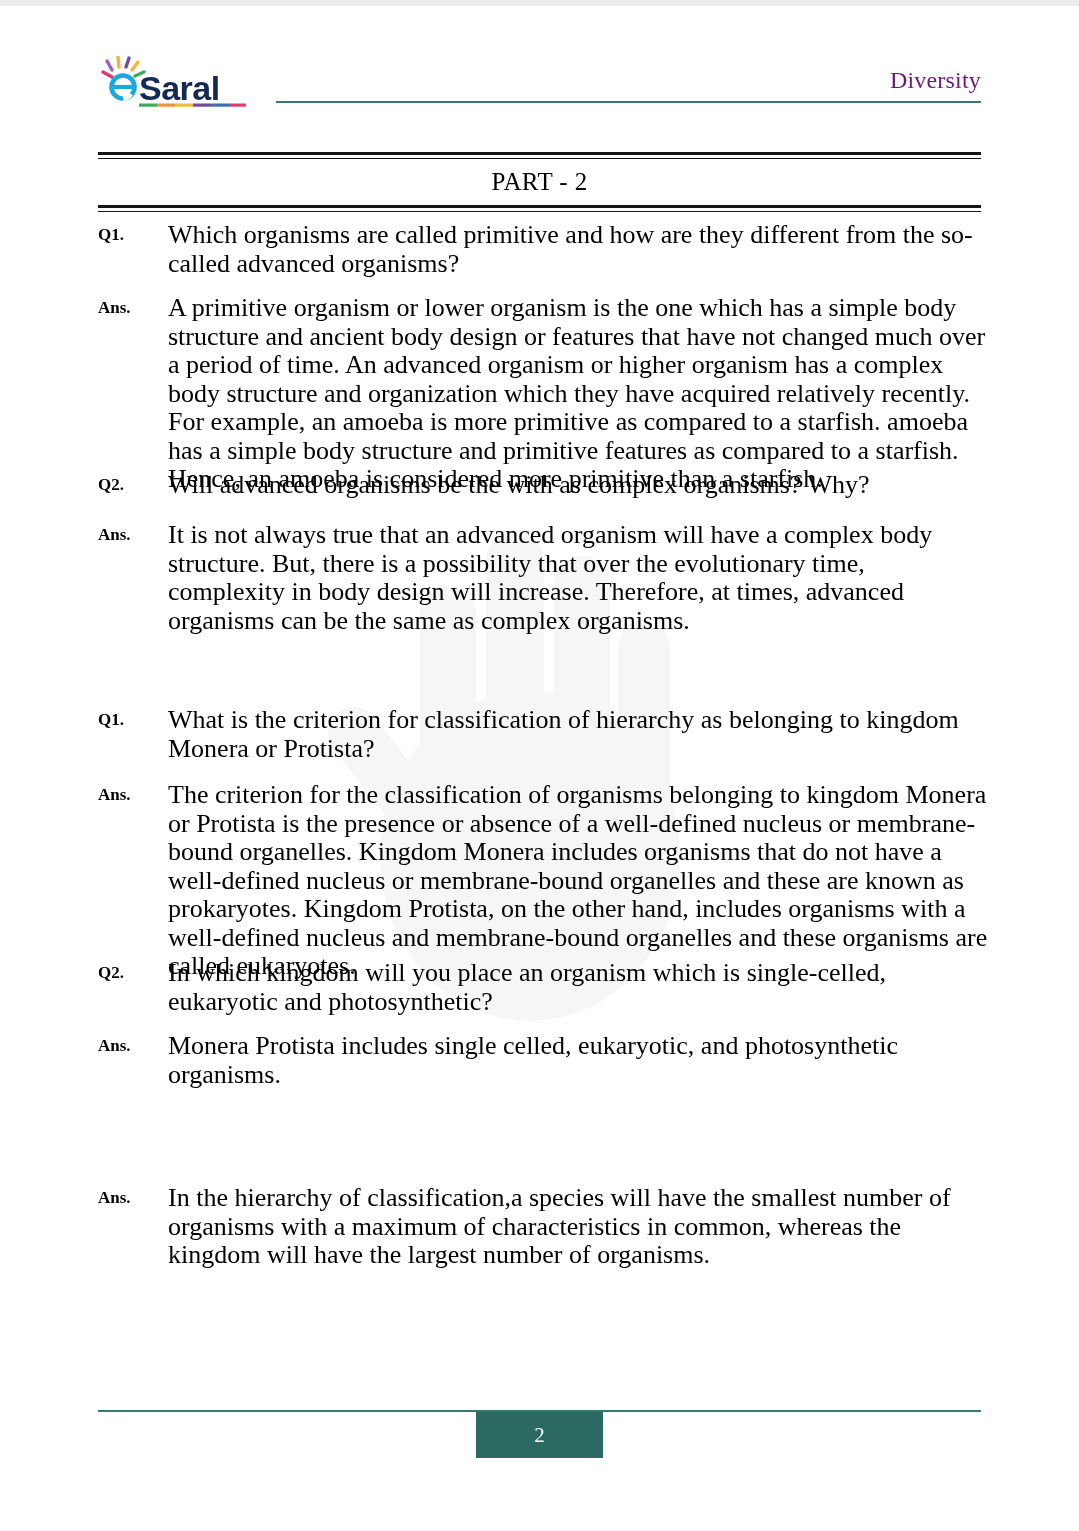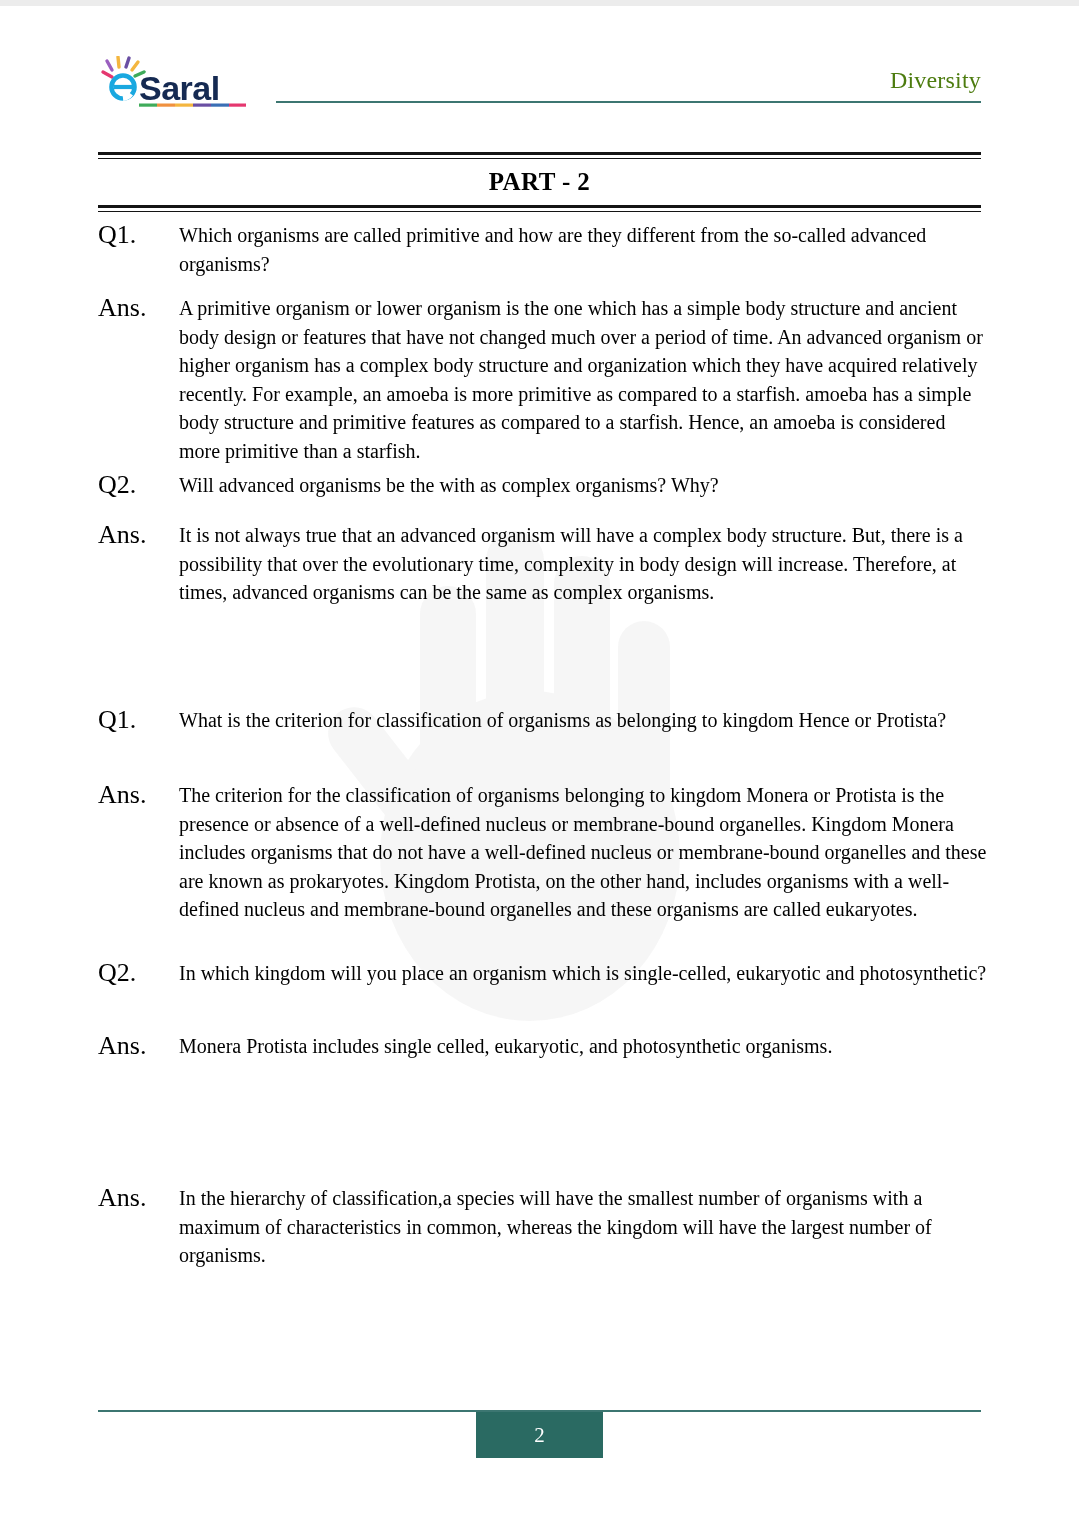--- a/index.html
+++ b/index.html
@@ -72,21 +72,21 @@
     height: 0;
     border-top: 2px solid #3c7671;
   }
   .header-title {
     position: absolute;
     right: 0px;
     top: 12px;
     font-size: 24px;
     line-height: 28px;
     letter-spacing: 0.2px;
-    color: #4d7c0f;
+    color: #701a75;
     white-space: nowrap;
   }
 
   
   .part-banner {
     position: absolute;
     left: 98px;
     width: 883px;
     z-index: 2;
   }
@@ -102,49 +102,48 @@
   .part-banner .rule-bottom {
     height: 3px;
     border-top: 3px solid #141414;
     border-bottom: 1px solid #141414;
     margin: 0;
     line-height: 0;
     font-size: 0;
   }
   .part-banner .part-label {
     text-align: center;
-    font-weight: bold;
+    font-weight: normal;
     font-size: 25px;
     line-height: 31px;
     padding: 7px 0 8px 0;
     letter-spacing: 0.4px;
   }
 
   
   .qa {
     position: absolute;
     left: 98px;
     width: 890px;
     display: flex;
     z-index: 2;
   }
   .qa-tag {
     flex: 0 0 70px;
-    font-weight: normal;
-    font-size: 26px;
+    font-weight: bold;
+    font-size: 17px;
     line-height: 28.5px;
     white-space: nowrap;
   }
   .qa-body {
     flex: 1 1 auto;
-    font-size: 20px;
+    font-size: 26px;
     line-height: 28.5px;
     text-align: left;
     white-space: pre-wrap;
-    margin-left: 11px;
   }
 
   
   .footer-rule {
     position: absolute;
     left: 98px;
     top: 1404px;
     width: 883px;
     height: 0;
     border-top: 2px solid #3c7671;
@@ -245,21 +244,21 @@
   </div>
 
   <div class="qa" style="top:515px;">
     <div class="qa-tag">Ans.</div>
     <div class="qa-body">It is not always true that an advanced organism will have a complex body structure. But, there is a possibility that over the evolutionary time, complexity in body design will increase. Therefore, at times, advanced organisms can be the same as complex organisms.</div>
   </div>
 
 
   <div class="qa" style="top:700px;">
     <div class="qa-tag">Q1.</div>
-    <div class="qa-body">What is the criterion for classification of organisms as belonging to kingdom Hence or Protista?</div>
+    <div class="qa-body">What is the criterion for classification of hierarchy as belonging to kingdom Monera or Protista?</div>
   </div>
 
   <div class="qa" style="top:775px;">
     <div class="qa-tag">Ans.</div>
     <div class="qa-body">The criterion for the classification of organisms belonging to kingdom Monera or Protista is the presence or absence of a well-defined nucleus or membrane-bound organelles. Kingdom Monera includes organisms that do not have a well-defined nucleus or membrane-bound organelles and these are known as prokaryotes. Kingdom Protista, on the other hand, includes organisms with a well-defined nucleus and membrane-bound organelles and these organisms are called eukaryotes.</div>
   </div>
 
   <div class="qa" style="top:953px;">
     <div class="qa-tag">Q2.</div>
     <div class="qa-body">In which kingdom will you place an organism which is single-celled, eukaryotic and photosynthetic?</div>

